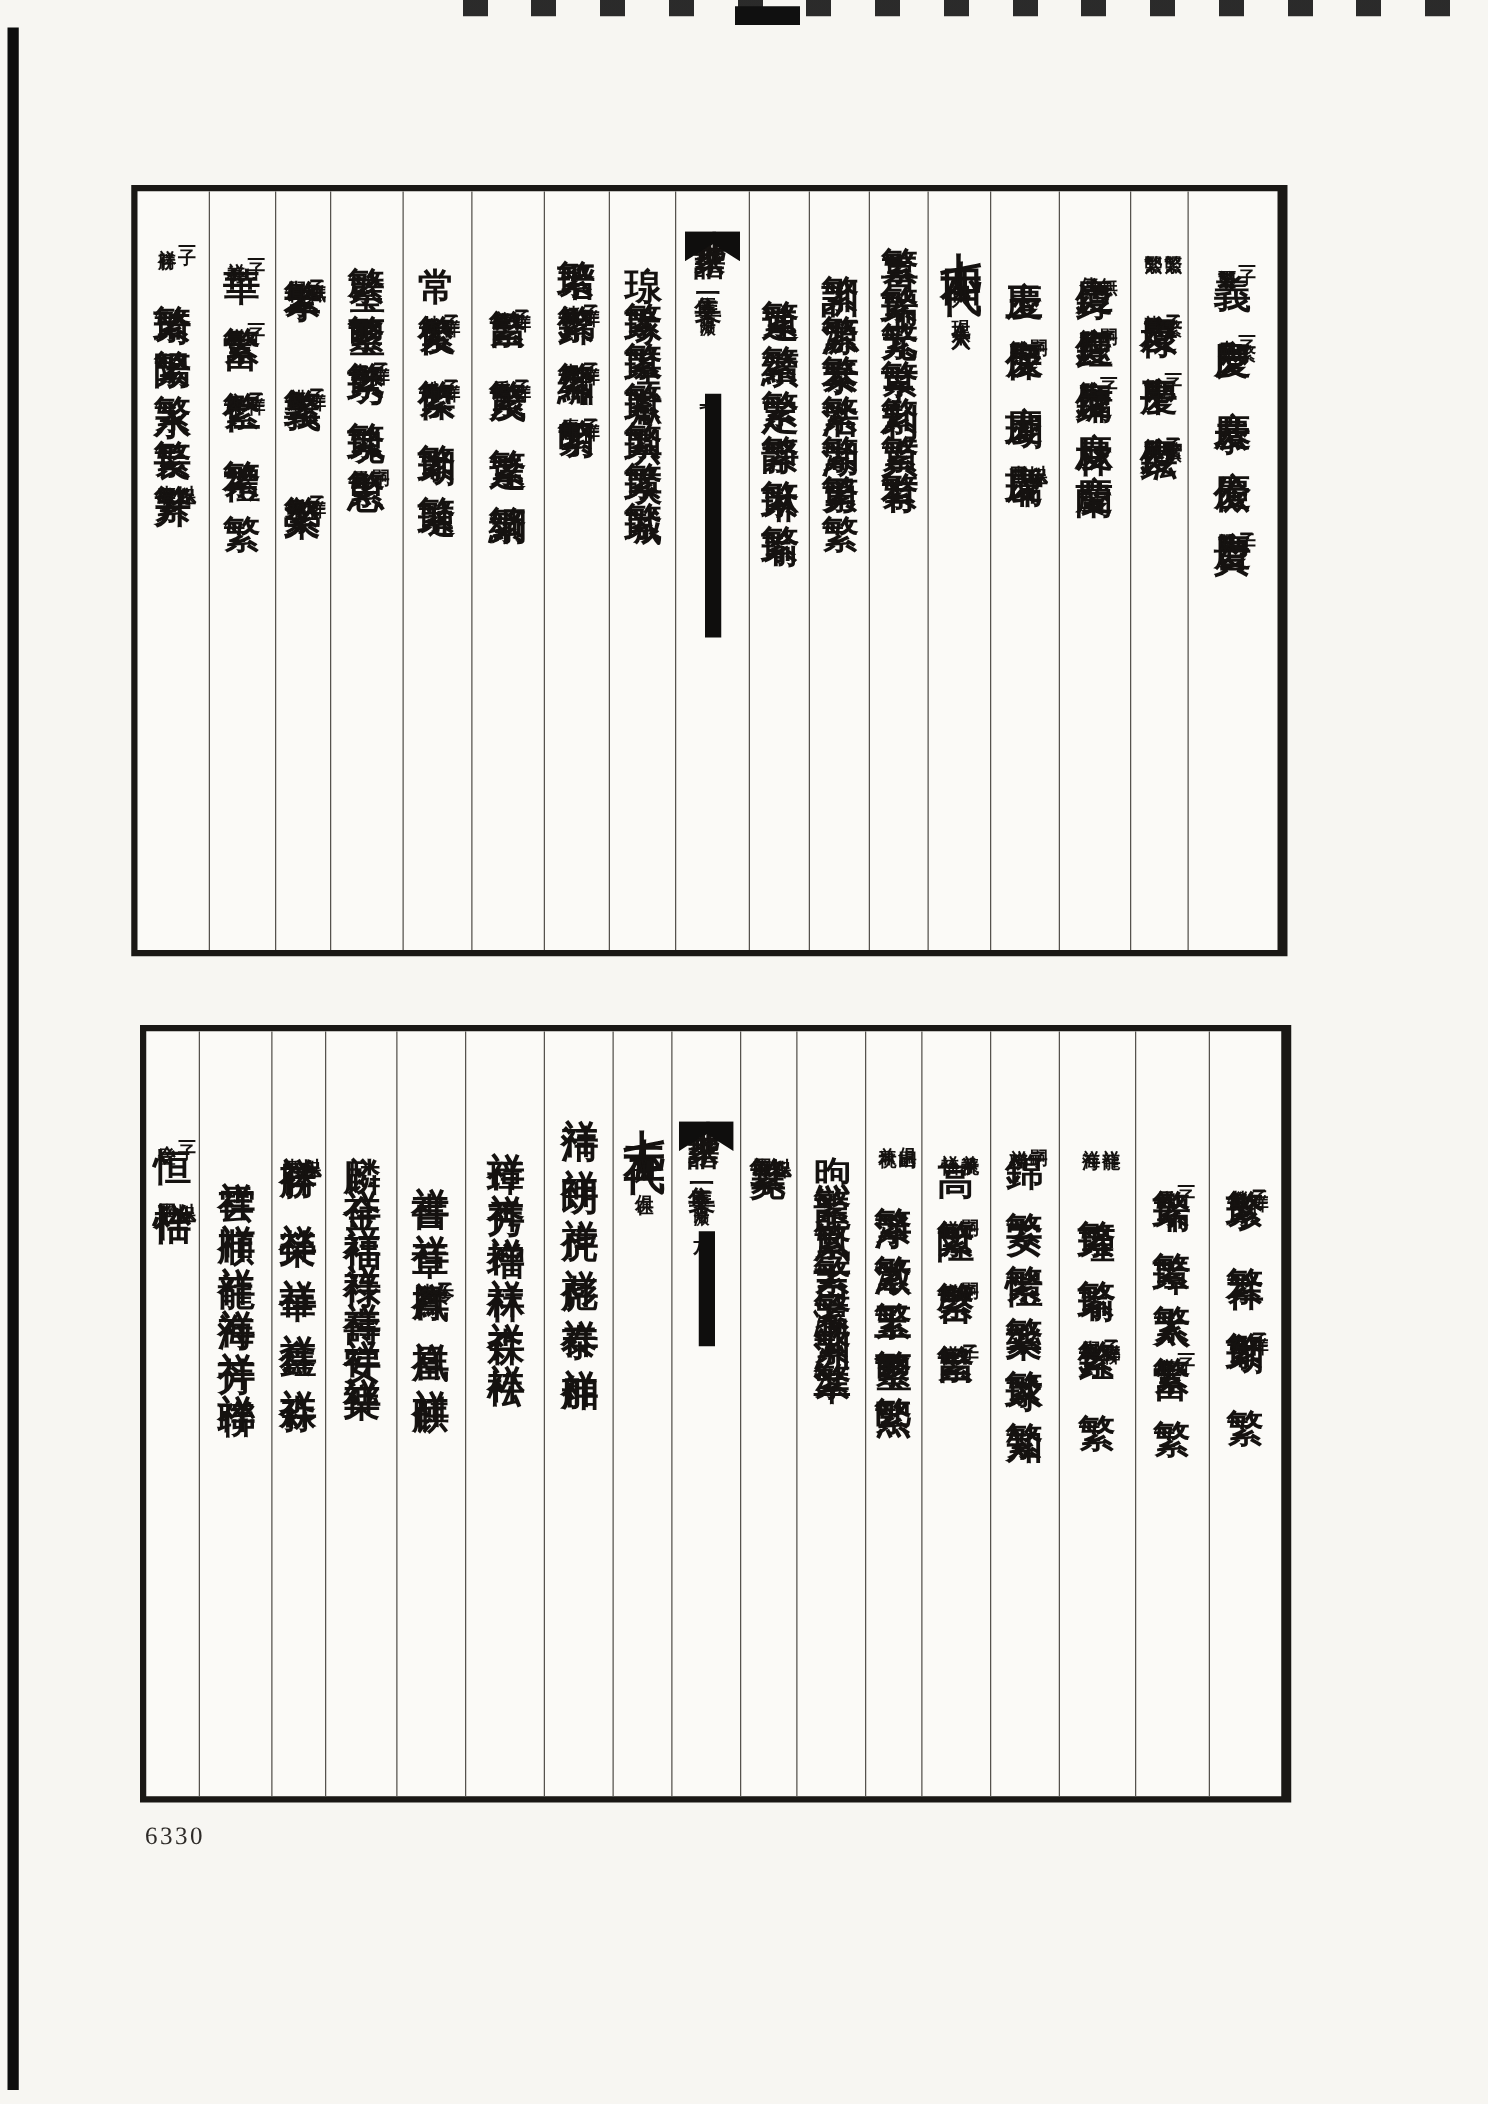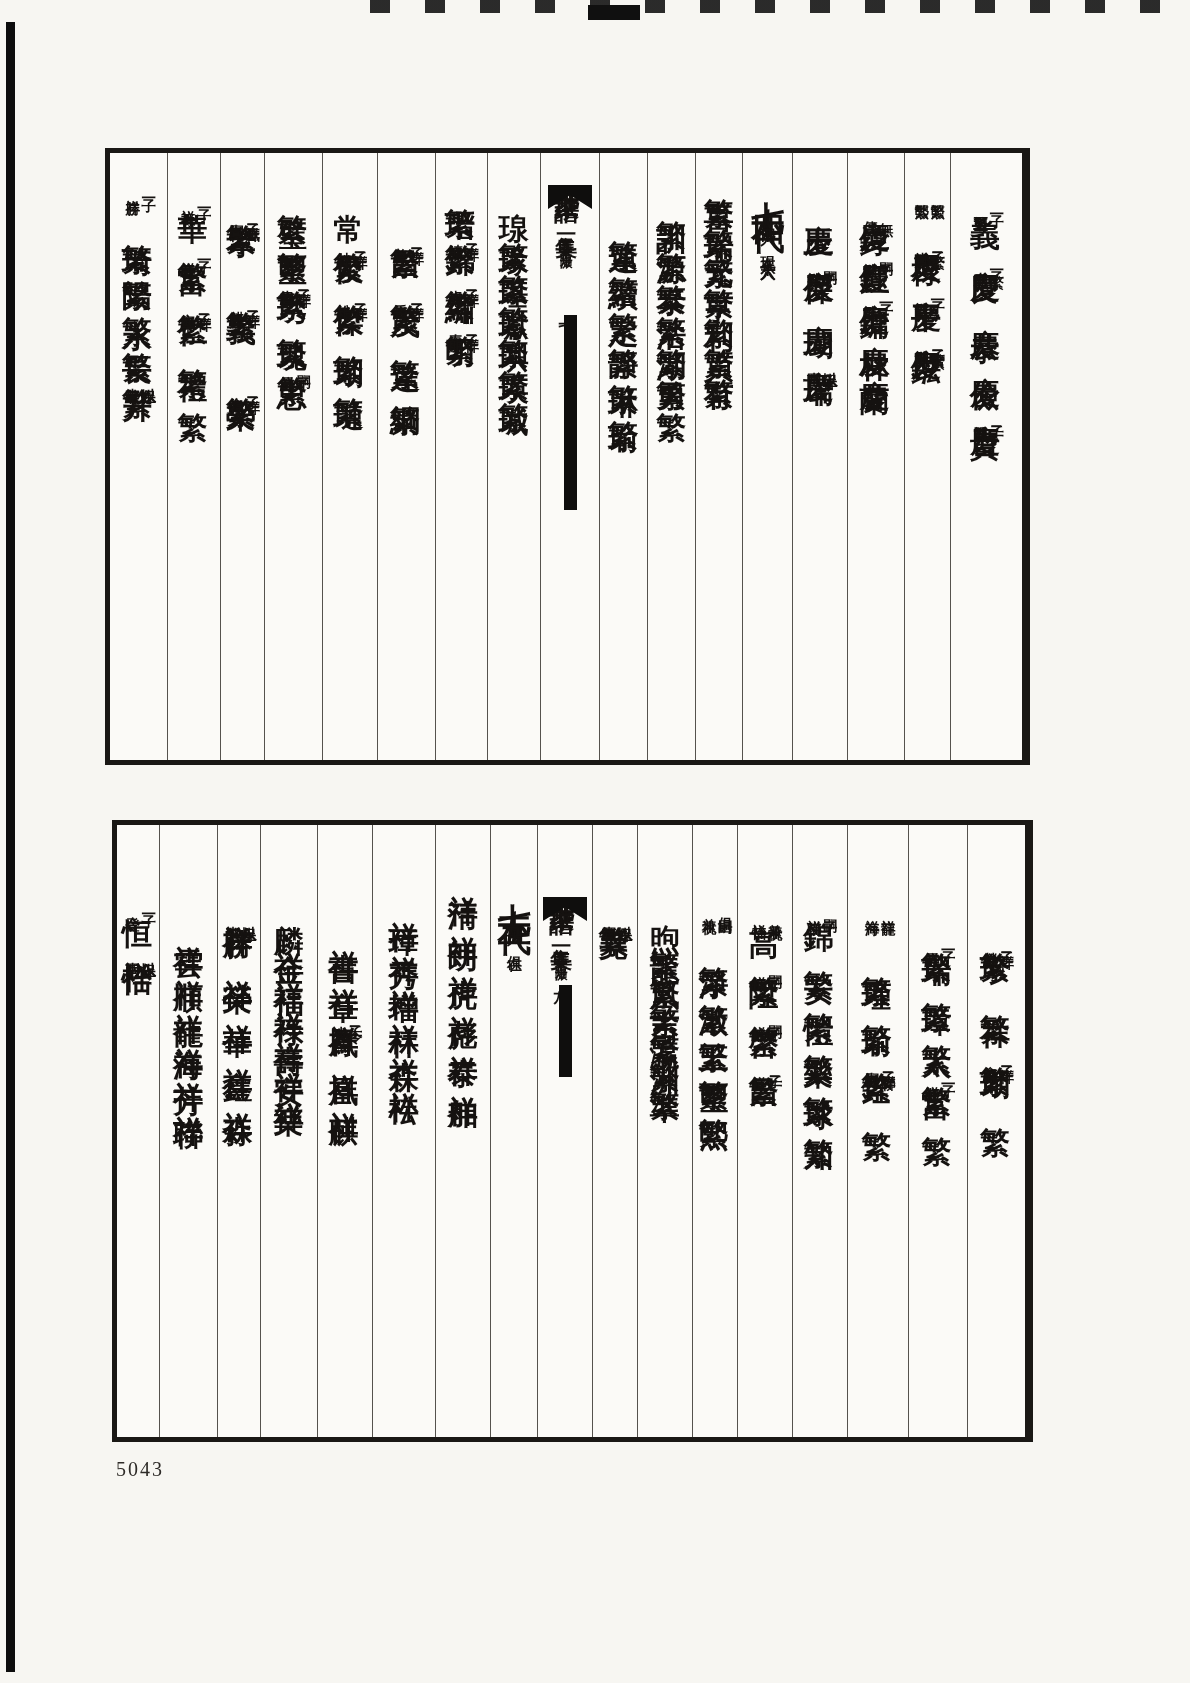--- a/index.html
+++ b/index.html
@@ -143,13 +143,13 @@
       <div class="flow" style="padding-top: 76px;"><span class="it" style="margin-bottom: 36px;"><span class="nm">祥勝</span><span class="note"><span class="nr">以上保</span><span class="nl">東若</span></span></span><span class="it" style="margin-bottom: 36px;"><span class="nm">祥榮</span></span><span class="it" style="margin-bottom: 36px;"><span class="nm">祥華</span></span><span class="it" style="margin-bottom: 36px;"><span class="nm">祥鑫</span></span><span class="it" style="margin-bottom: 36px;"><span class="nm">祥淼</span></span></div>
     </div>
     <div class="col" style="width: 58px;">
       <div class="flow" style="padding-top: 96px;"><span class="it" style="margin-bottom: 26px;"><span class="nm">祥雲</span></span><span class="it" style="margin-bottom: 26px;"><span class="nm">祥順</span></span><span class="it" style="margin-bottom: 26px;"><span class="nm">祥龍</span></span><span class="it" style="margin-bottom: 26px;"><span class="nm">祥海</span></span><span class="it" style="margin-bottom: 26px;"><span class="nm">祥芳</span></span><span class="it" style="margin-bottom: 26px;"><span class="nm">祥聯</span></span></div>
     </div>
     <div class="col" style="width: 41px;">
       <div class="flow" style="padding-top: 70px;"><span class="it" style="margin-bottom: 30px;"><span class="nm1">恒</span><span class="note"><span class="nr">子一</span><span class="nl">令登</span></span></span><span class="it" style="margin-bottom: 30px;"><span class="nm">祥怡</span><span class="note"><span class="nr">以上保</span><span class="nl">南岡</span></span></span></div>
     </div>
   </div>
 
-<div class="pagenum">5043</div>
+<div class="pagenum">6330</div>
 
 </body></html>

